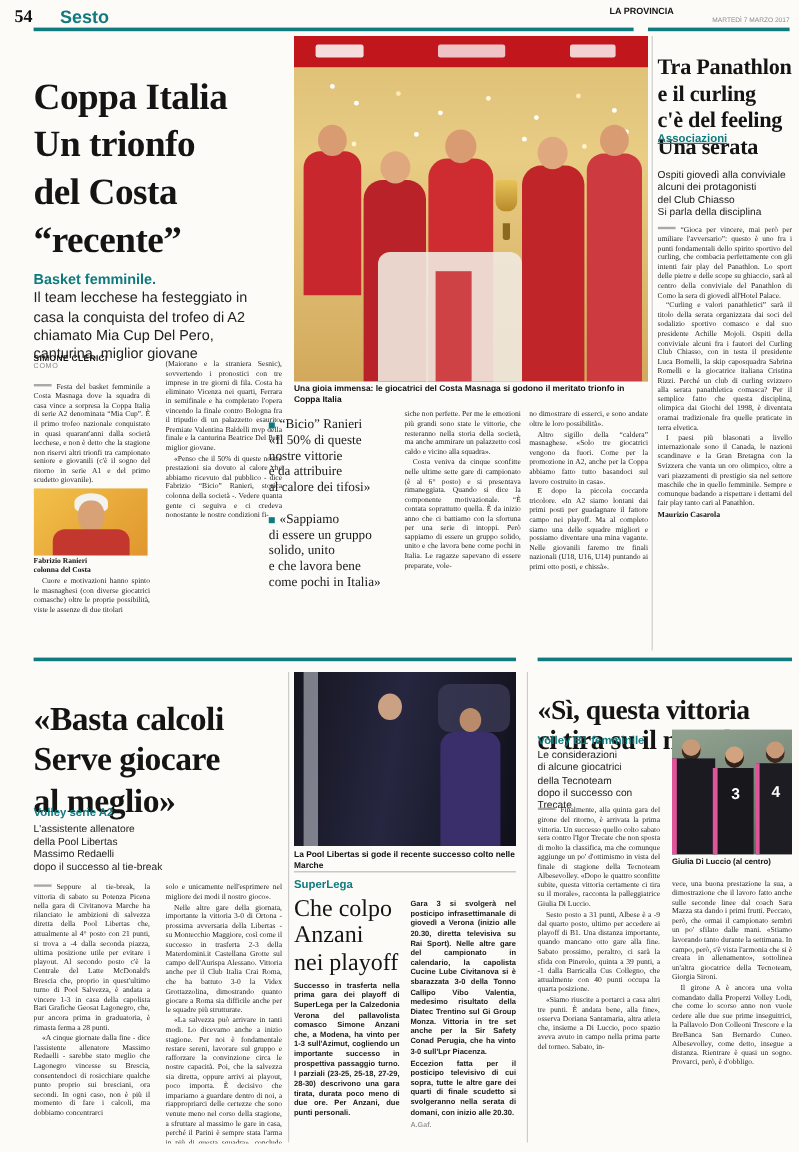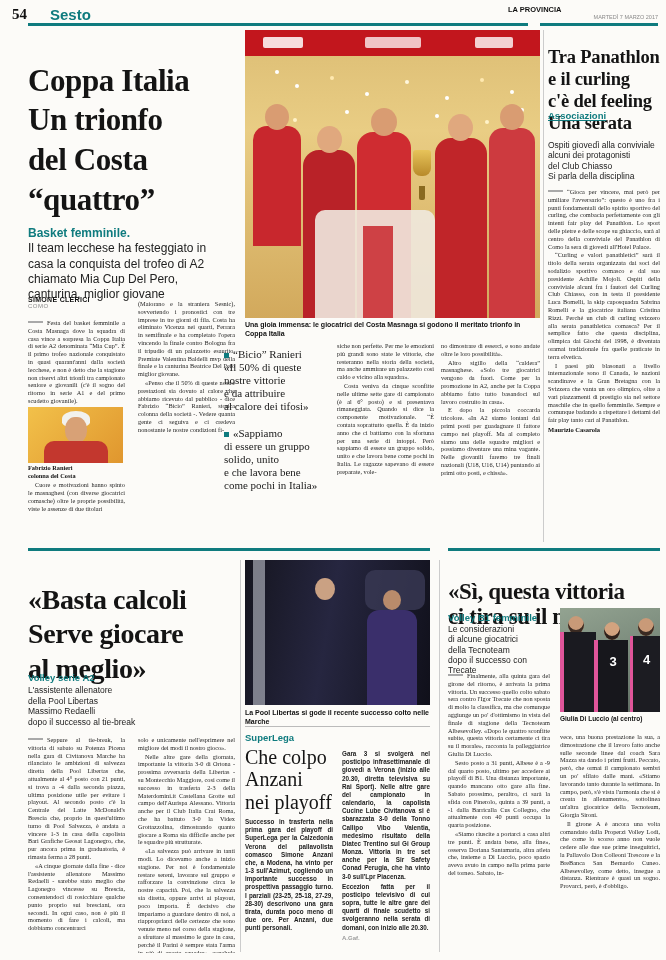--- a/index.html
+++ b/index.html
@@ -46,21 +46,21 @@
   <div class="abs sans" style="right:8px;top:5px;font-size:7.5px;font-weight:bold;color:#111;text-align:left;width:150px;">LA PROVINCIA</div>
   <div class="abs sans" style="right:8px;top:14px;font-size:5.5px;color:#8a8a8a;text-align:right;width:150px;">MARTEDÌ 7 MARZO 2017</div>
   <div class="abs rule-teal" style="left:28px;top:23px;width:500px;"></div>
   <div class="abs rule-teal" style="left:540px;top:23px;width:118px;"></div>
 
   <section class="abs" style="left:28px;top:30px;width:512px;height:518px;">
 
     <h1 class="abs headline" style="left:0;top:10px;width:212px;font-size:31px;line-height:1.28;">Coppa Italia
 Un trionfo
 del Costa
-“quattro”</h1>
+“recente”</h1>
 
     <p class="abs sans standfirst" style="left:0;top:196px;width:204px;font-size:12px;line-height:1.28;margin:0;"><span class="kicker">Basket femminile.</span>
        <span>Il team lecchese ha festeggiato in casa la conquista del trofeo di A2 chiamato Mia Cup Del Pero, canturina, miglior giovane</span></p>
 
     <div class="abs" style="left:0;top:266px;">
       <div class="byline">SIMONE CLERICI</div>
       <div class="dateline">COMO</div>
     </div>
 
     <div class="abs body-text" style="left:0;top:289px;width:97px;height:229px;">

